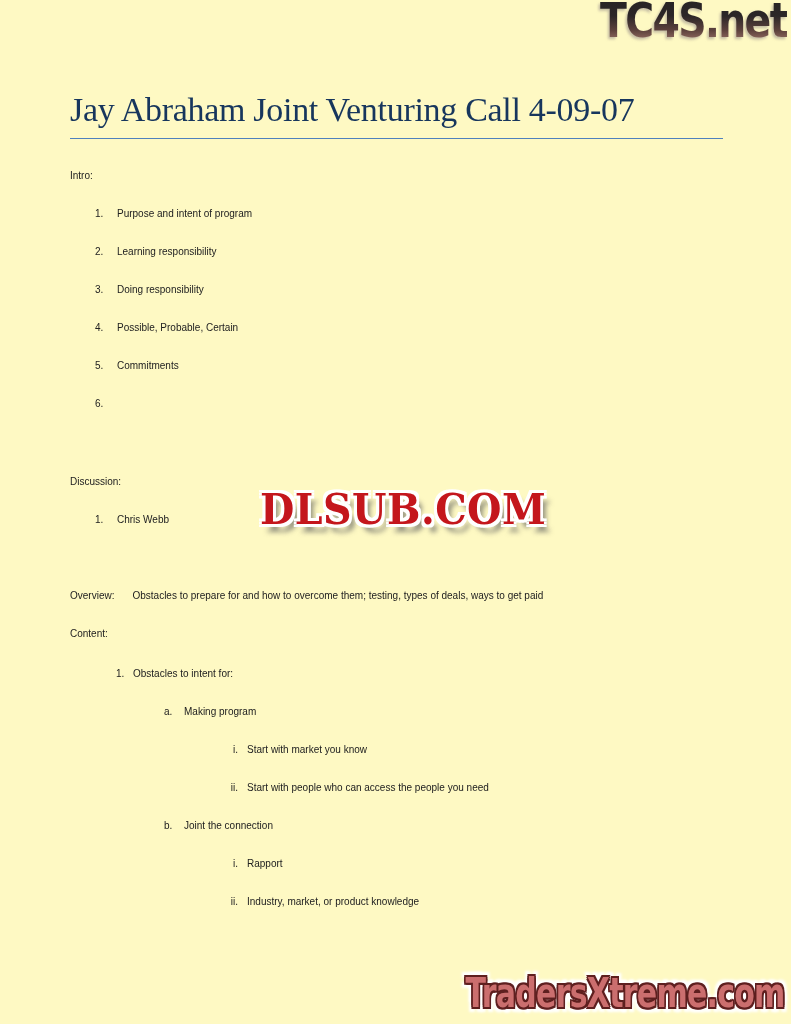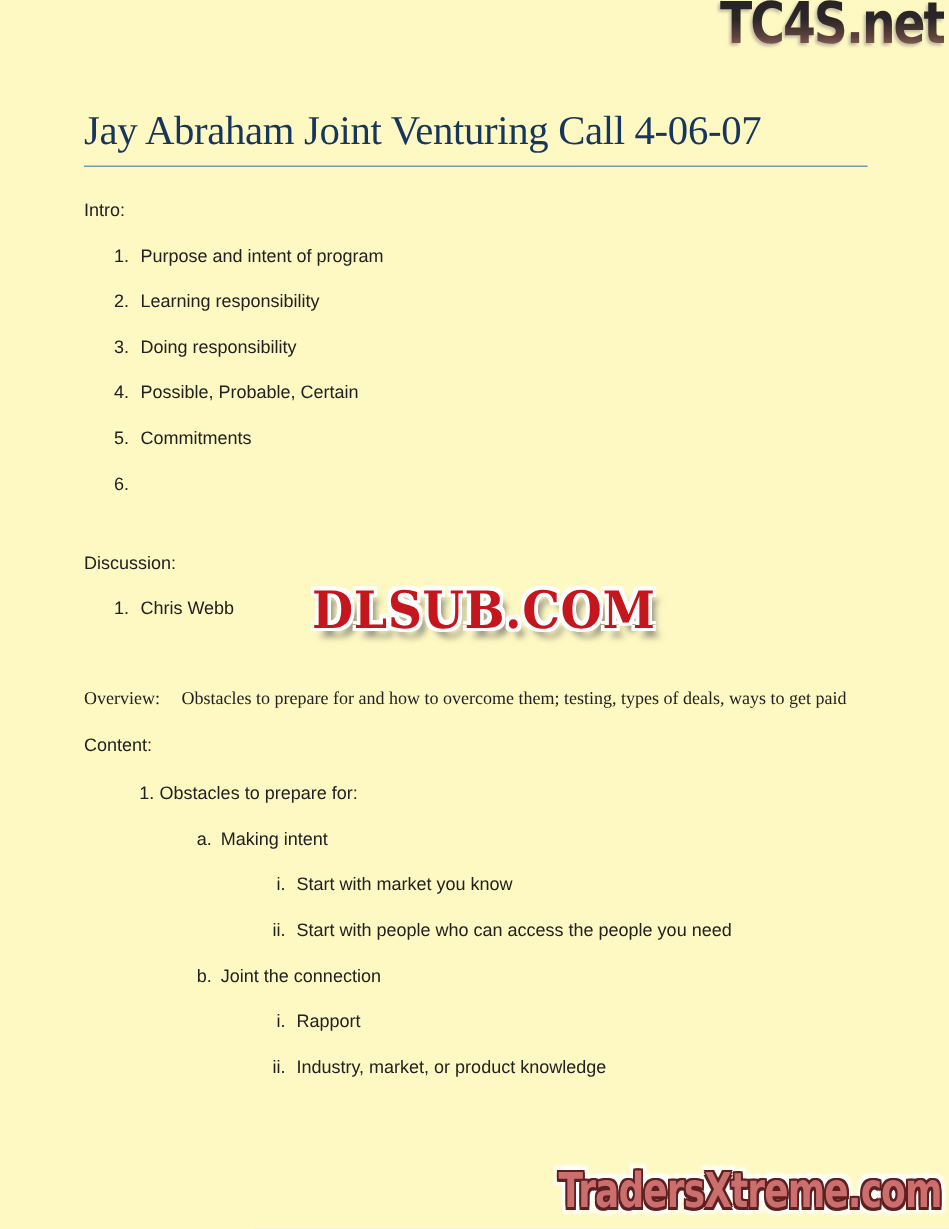--- a/index.html
+++ b/index.html
@@ -24,25 +24,25 @@
   .doc { position:absolute; left:70px; top:0; width:653px; }
 
   .title {
     margin:90px 0 0 0; padding-bottom:8px;
     border-bottom:1px solid #4f81bd;
     font-family:"Liberation Serif", serif; font-weight:normal;
     font-size:34px; line-height:40px; letter-spacing:-0.3px;
     color:#17365d;
   }
 
-  p, .li { font-size:15px; line-height:25px; }
+  p, .li { font-size:10px; line-height:25px; }
   .hd { margin:24px 0 13px 0; }
-  .hd.gap-discussion { margin-top:41px; }
+  .hd.gap-discussion { margin-top:53px; }
   .hd.gap-content { margin-top:13px; }
-  .overview { margin:51px 0 13px 0;font-family:Liberation Serif, serif; }
+  .overview { margin:51px 0 13px 0; }
   .overview .ov-text { margin-left:18px; }
 
   .li { display:flex; margin:0 0 13px 0; }
   .li .mk { flex:none; }
   
   .lv1a .mk { margin-left:25px; width:22px; }
   
   .lv1b .mk { margin-left:46px; width:17px; }
   .lv2  .mk { margin-left:94px; width:20px; }
   .lv3  .mk { margin-left:145px; width:23px; text-align:right; }
@@ -78,21 +78,21 @@
 </style>
 </head>
 <body>
 
 <div class="page">
 
   <div class="site-logo">TC4S.net</div>
 
   <div class="doc">
 
-    <h1 class="title">Jay Abraham Joint Venturing Call 4-06-07</h1>
+    <h1 class="title">Jay Abraham Joint Venturing Call 4-09-07</h1>
 
     <p class="hd">Intro:</p>
 
     <div>
       <div class="li lv1a">
         <span class="mk">1.</span>
         <span class="tx">Purpose and intent of program</span>
       </div>
       <div class="li lv1a">
         <span class="mk">2.</span>
@@ -124,25 +124,25 @@
       </div>
     </div>
 
     <p class="overview"><span>Overview:</span><span class="ov-text">Obstacles to prepare for and how to overcome them; testing, types of deals, ways to get paid</span></p>
 
     <p class="hd gap-content">Content:</p>
 
     <div class="content-list">
       <div class="li lv1b first">
         <span class="mk">1.</span>
-        <span class="tx">Obstacles to prepare for:</span>
+        <span class="tx">Obstacles to intent for:</span>
       </div>
       <div class="li lv2">
         <span class="mk">a.</span>
-        <span class="tx">Making intent</span>
+        <span class="tx">Making program</span>
       </div>
       <div class="li lv3">
         <span class="mk">i.</span>
         <span class="tx">Start with market you know</span>
       </div>
       <div class="li lv3">
         <span class="mk">ii.</span>
         <span class="tx">Start with people who can access the people you need</span>
       </div>
       <div class="li lv2">

